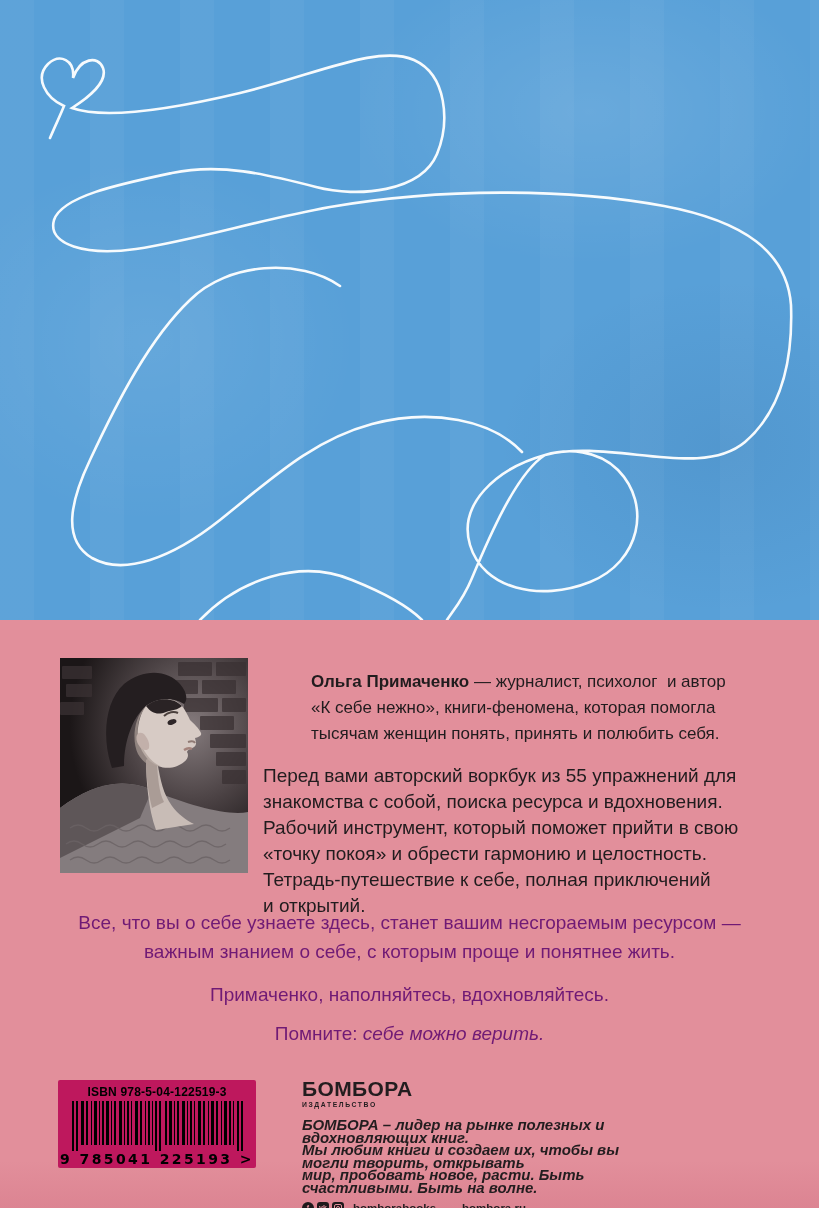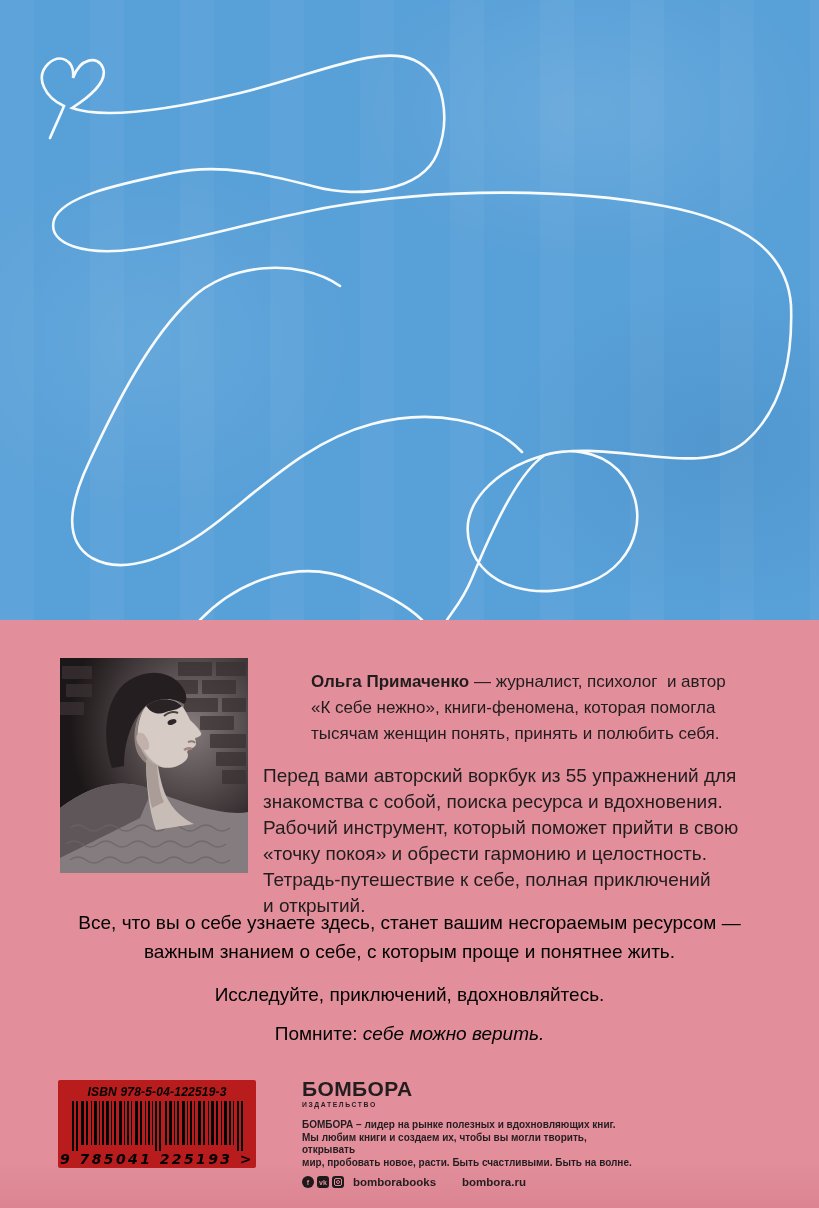--- a/index.html
+++ b/index.html
@@ -42,45 +42,46 @@
   }
   .bio .b{font-weight:700;}
   .bio-p2{
     position:absolute;left:263px;top:744px;width:520px;
     font-size:19px;line-height:26px;color:#211C1E;white-space:pre-wrap;
   }
 
   
   .message{
     position:absolute;left:0;top:908px;width:819px;text-align:center;
-    color:#000000;font-size:19px;line-height:29px;
+    color:#701a75;font-size:19px;line-height:29px;
   }
   .message .l1{white-space:pre-wrap;}
   .message .l2{margin-top:14px;}
   .message .l3{margin-top:10px;white-space:pre-wrap;}
   .message .it{font-style:italic;}
 
   
   .barcode-box{
     position:absolute;left:58px;top:1080px;width:198px;height:88px;
-    background:#b91c1c;border-radius:2px;text-align:center;color:#000;font-style:italic;
+    background:#be185d;border-radius:2px;text-align:center;color:#000;
   }
   .isbn{font-size:12px;font-weight:700;letter-spacing:.2px;margin-top:5px;}
   .bars{display:block;margin:2px auto 0;}
   .bc-digits{
     font-family:"DejaVu Sans","Liberation Sans",sans-serif;
     font-size:14px;font-weight:700;letter-spacing:2.4px;margin-top:0px;
   }
 
   .pub-col{position:absolute;left:302px;top:1078px;width:330px;color:#231D1F;}
   .pub-name{font-size:21px;font-weight:700;letter-spacing:.4px;line-height:22px;}
   .pub-sub{font-size:6.8px;font-weight:700;letter-spacing:1.6px;margin-top:1px;}
   .pub-blurb{
-    font-size:10px;line-height:12.6px;font-weight:700;margin-top:11px;
+    font-size:15px;line-height:12.6px;font-weight:700;margin-top:11px;
     white-space:pre-wrap;
+    font-style:italic;
   }
   .social-row{display:flex;align-items:center;margin-top:7px;}
   .sicon{
     width:12px;height:12px;background:#1E191B;color:#E28F9B;
     display:inline-flex;align-items:center;justify-content:center;
     font-size:7px;font-weight:700;margin-right:3px;
   }
   .sicon.circle{border-radius:50%;}
   .sicon.rounded{border-radius:3px;}
   .cam{width:6px;height:6px;border:1.3px solid #E28F9B;border-radius:2px;position:relative;}
@@ -194,21 +195,21 @@
   <p class="bio-p2">Перед вами авторский воркбук из 55 упражнений для
 знакомства с собой, поиска ресурса и вдохновения.
 Рабочий инструмент, который поможет прийти в свою
 «точку покоя» и обрести гармонию и целостность.
 Тетрадь-путешествие к себе, полная приключений
 и открытий.</p>
 
   <div class="message">
     <div class="l1">Все, что вы о себе узнаете здесь, станет вашим несгораемым ресурсом —
 важным знанием о себе, с которым проще и понятнее жить.</div>
-    <div class="l2">Исследуйте, приключений, вдохновляйтесь.</div>
+    <div class="l2">Примаченко, наполняйтесь, вдохновляйтесь.</div>
     <div class="l3"><span>Помните: </span><span class="it">себе можно верить.</span></div>
   </div>
 
   <div class="barcode-box">
     <div class="isbn">ISBN 978-5-04-122519-3</div>
     <svg class="bars" width="171" height="50" viewBox="0 0 171 50">
       <g fill="#000">
         <rect x="0" width="2" height="50"></rect>
           <rect x="4" width="2" height="50"></rect>
         <rect x="9" width="3" height="44"></rect>

